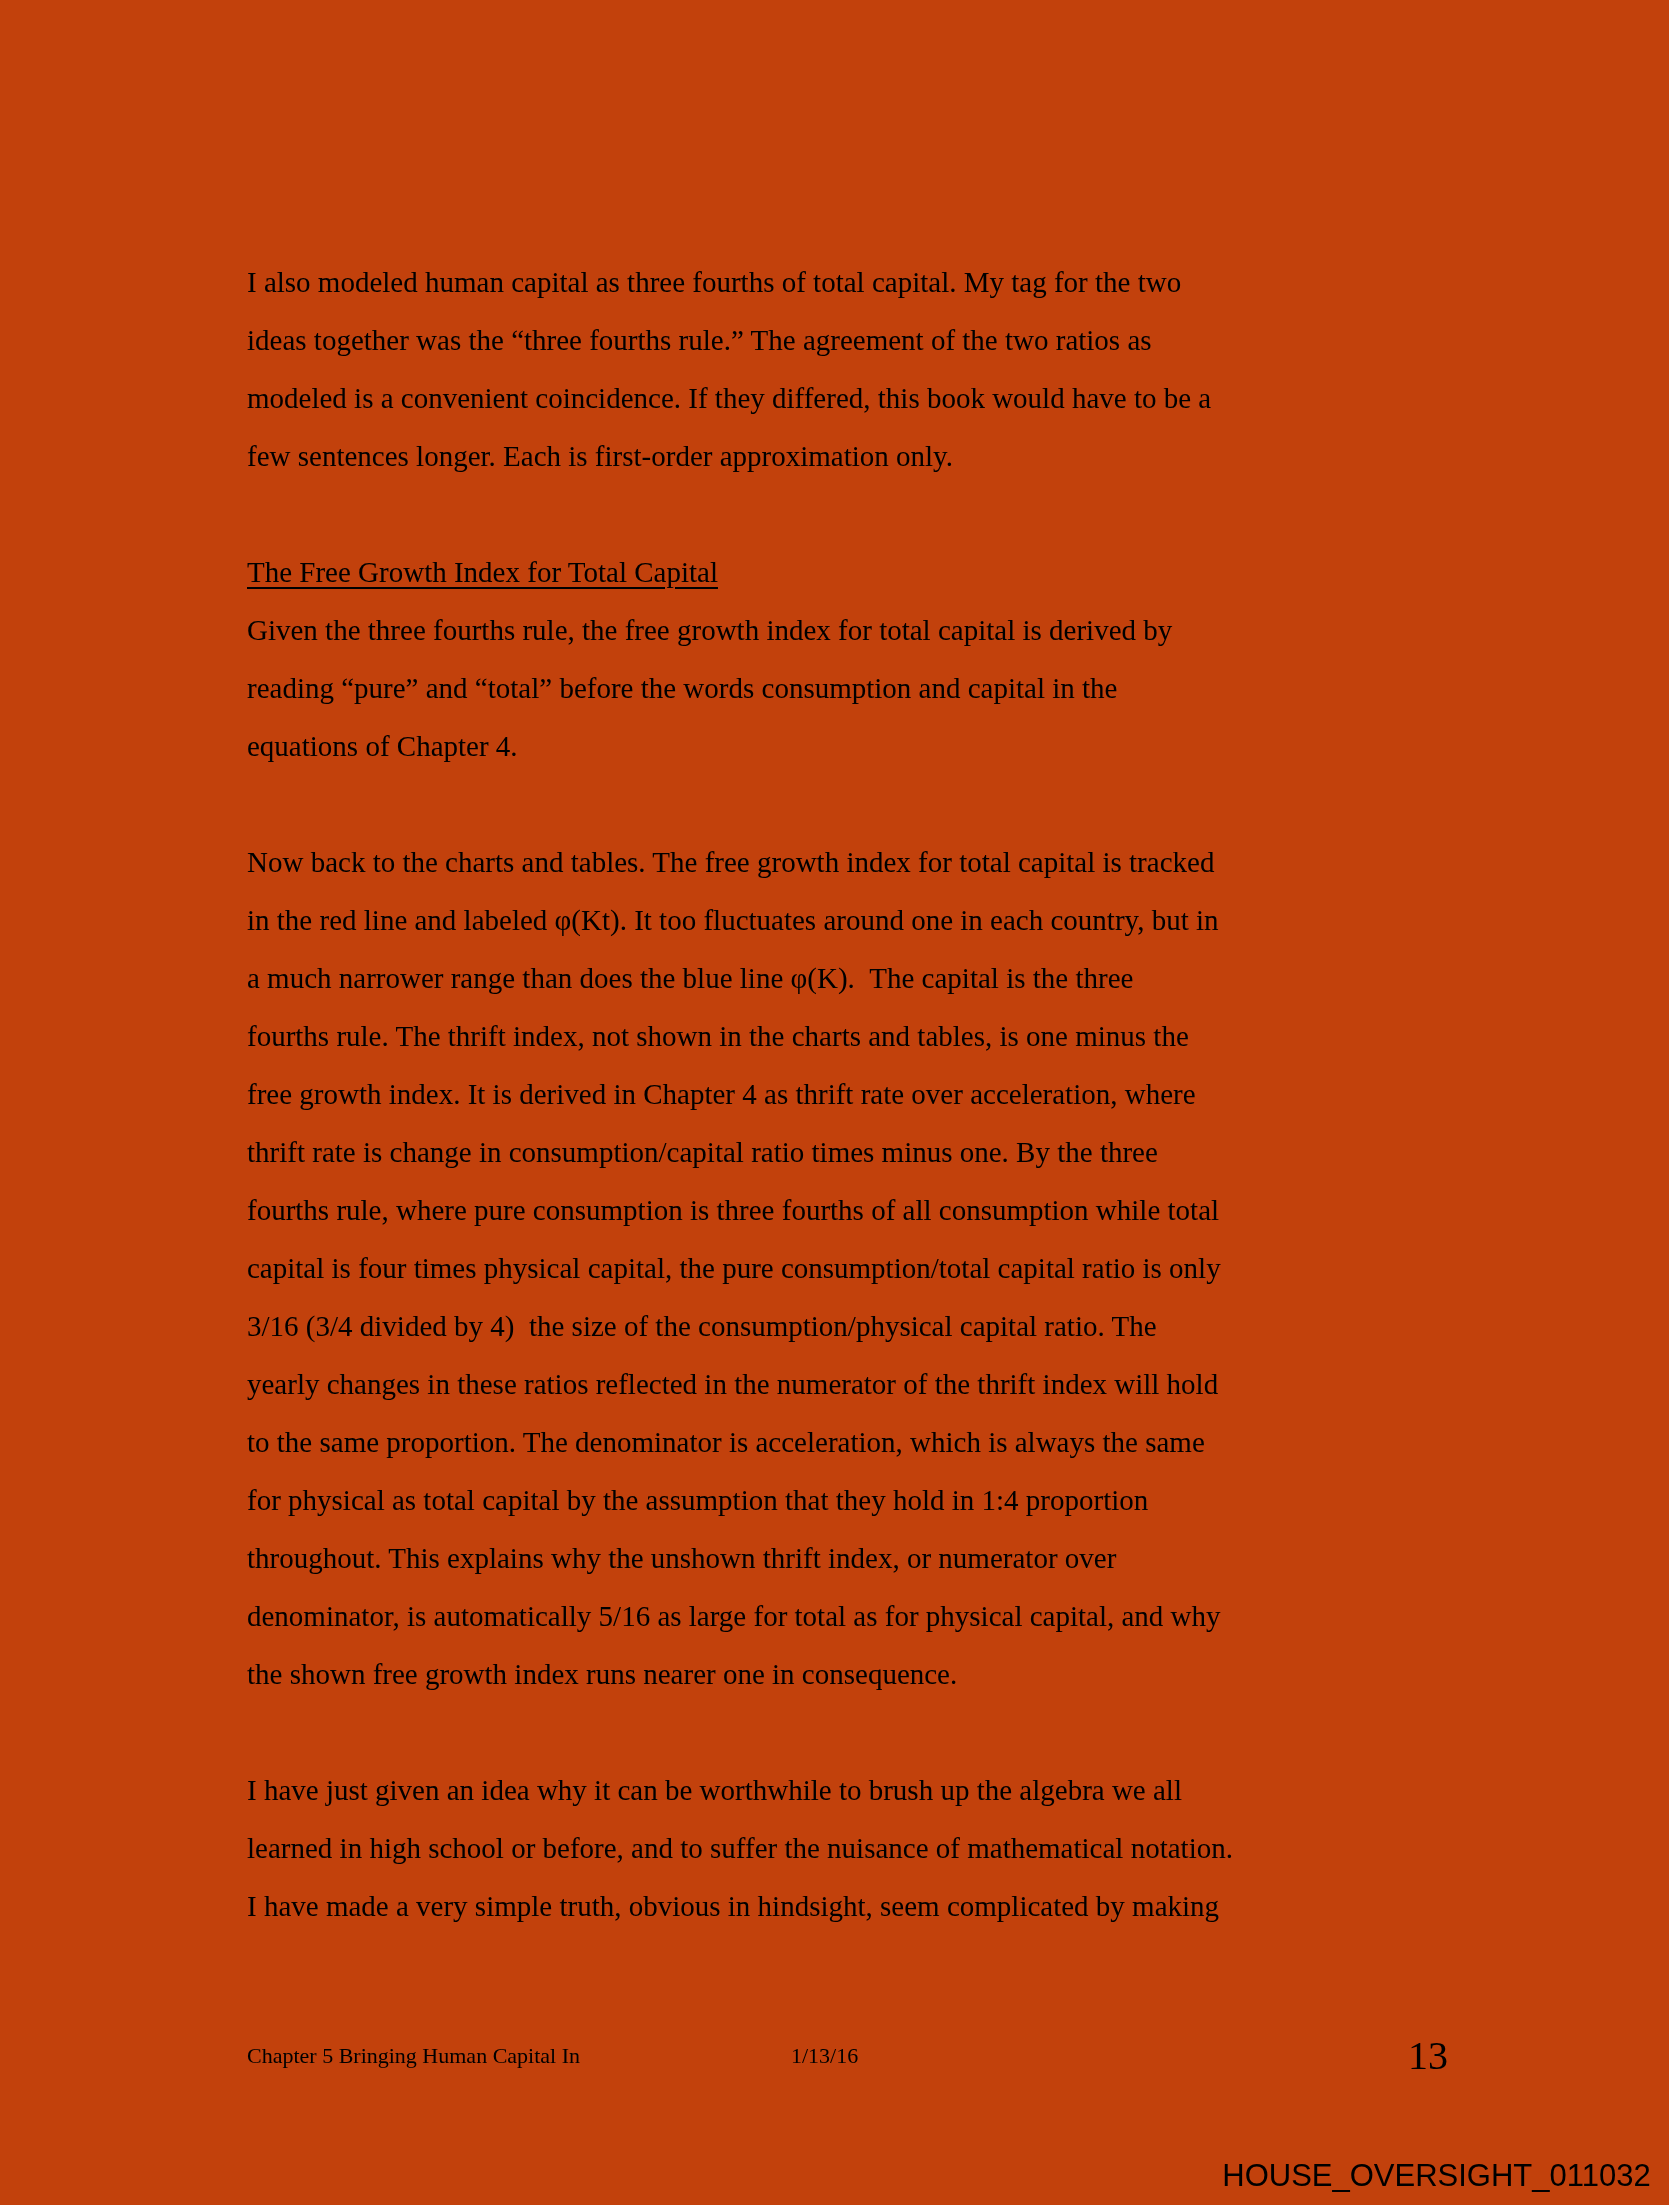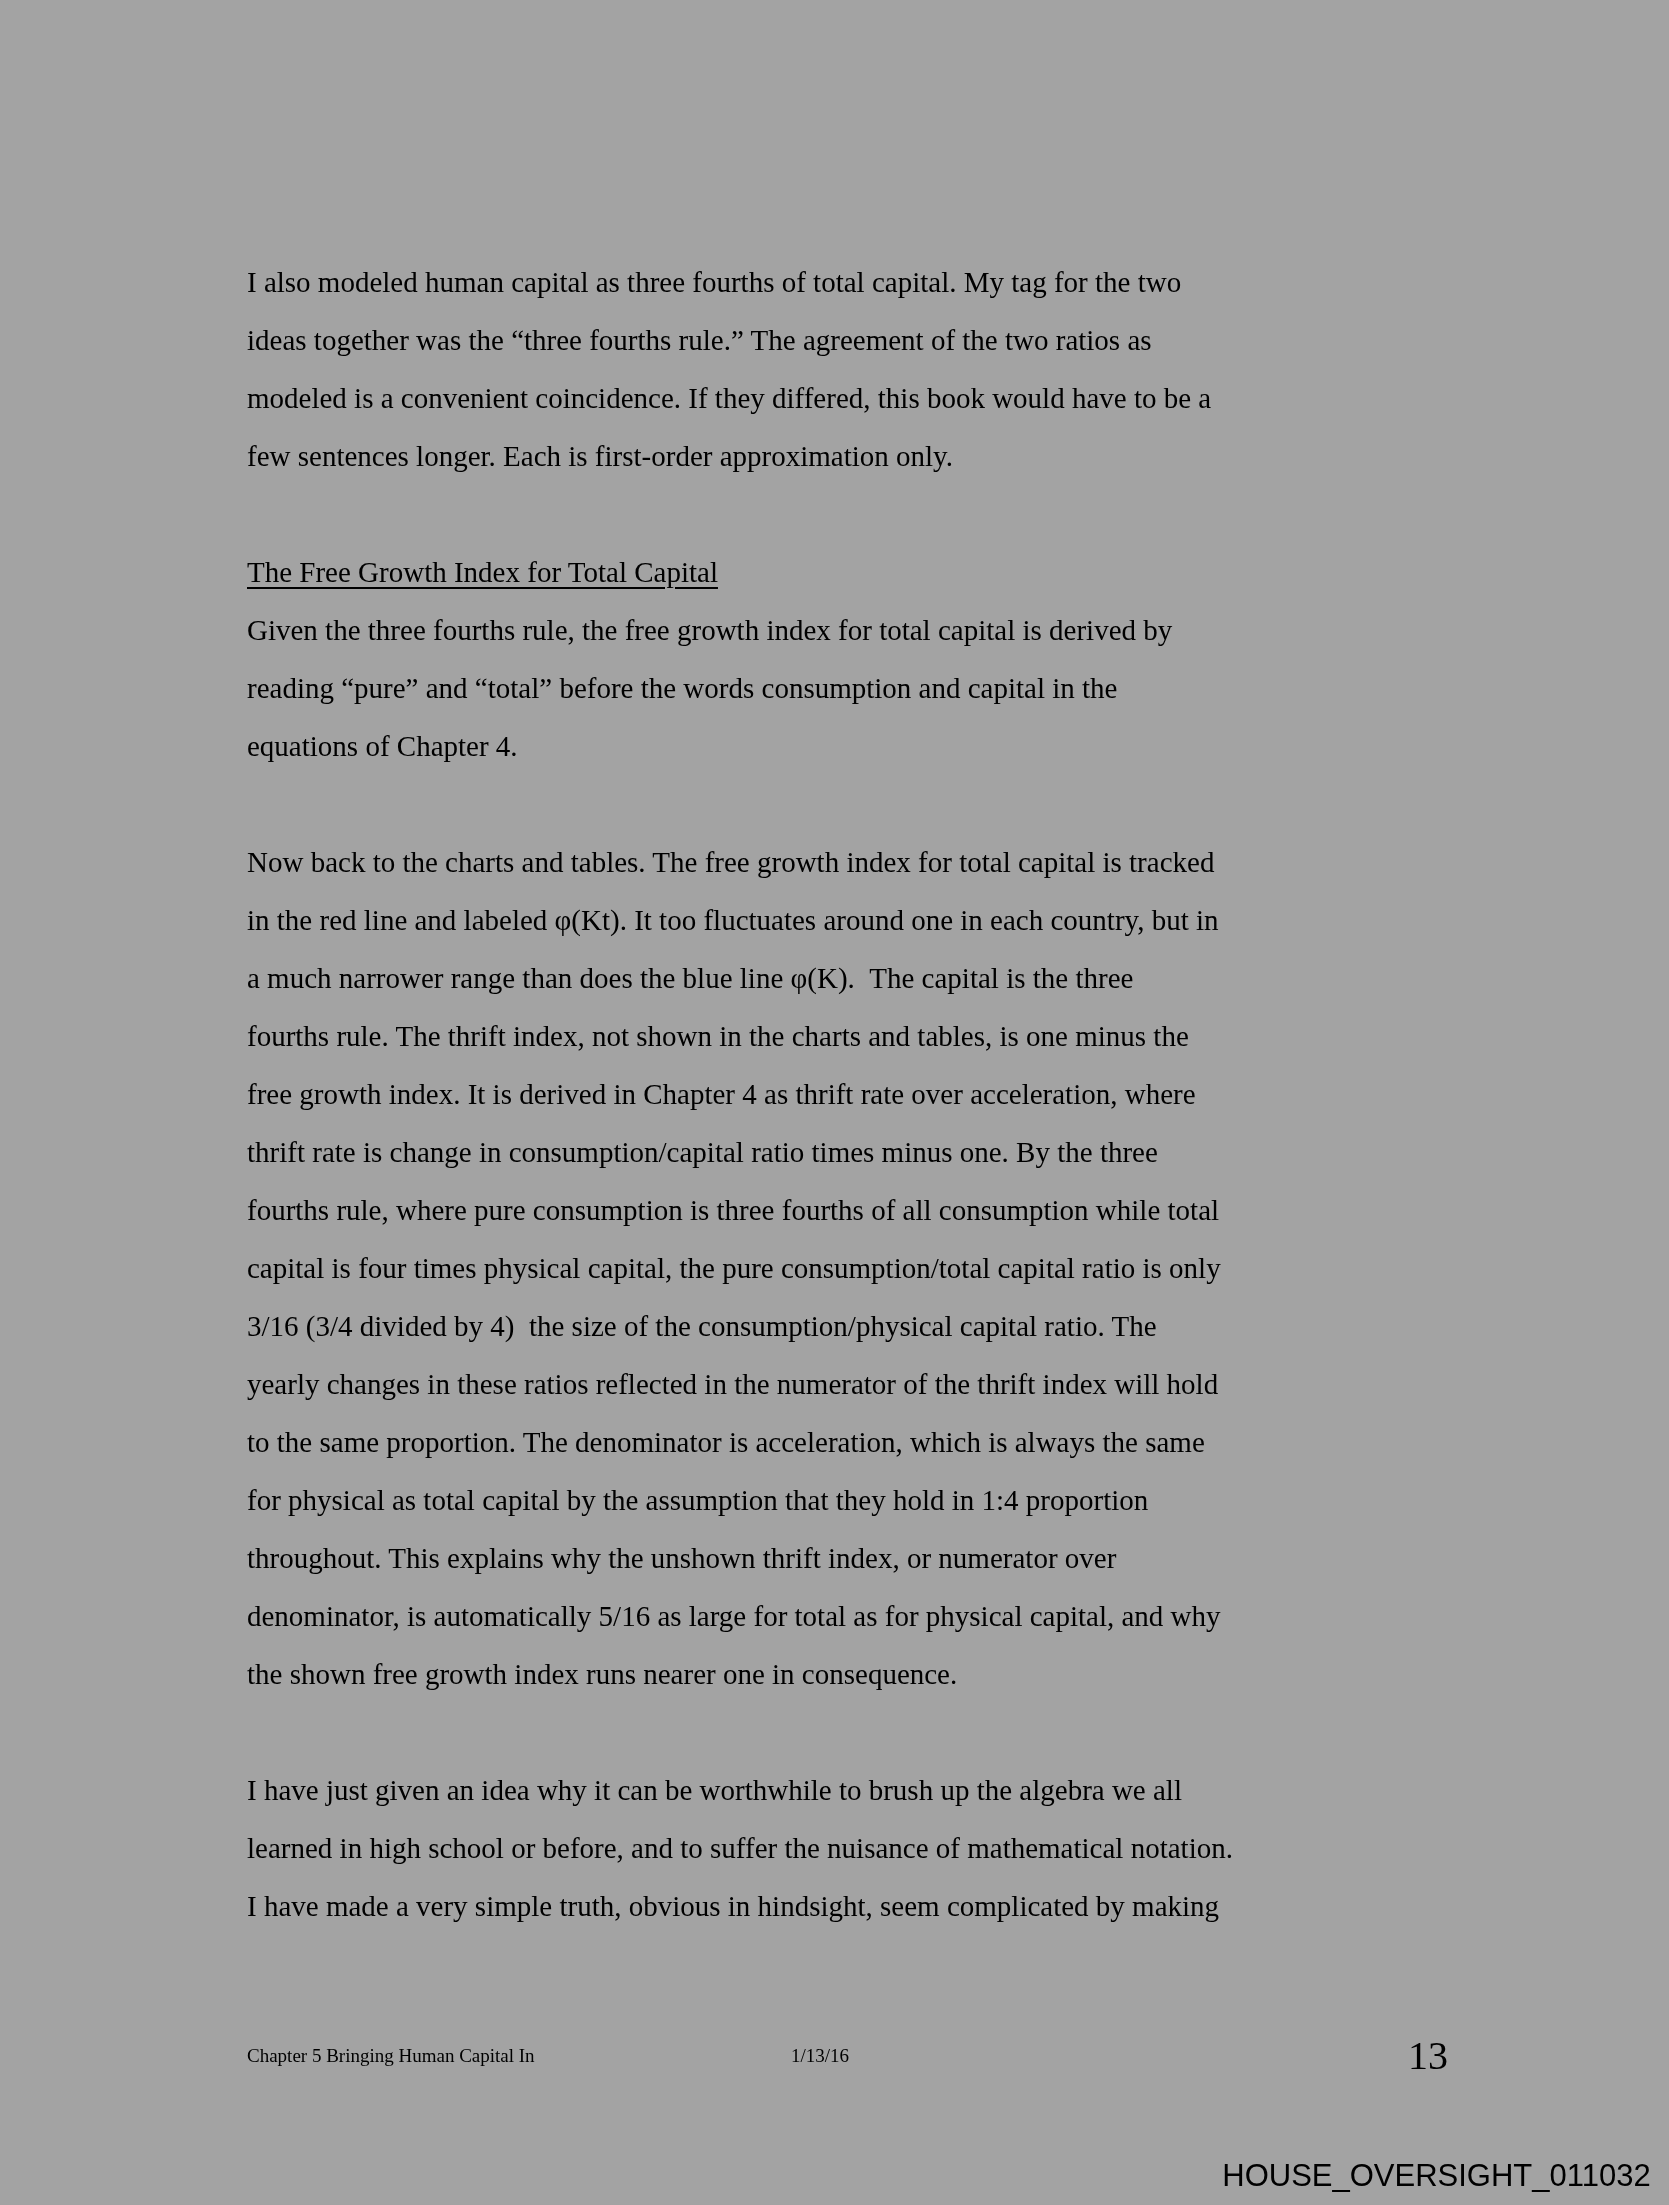--- a/index.html
+++ b/index.html
@@ -4,21 +4,21 @@
 <style>
   html, body {
     margin: 0;
     padding: 0;
     background: #ffffff;
   }
   .page {
     position: relative;
     width: 1669px;
     height: 2205px;
-    background: #a3a3a3;
+    background: #c2410c;
     color: #000000;
     font-family: "Liberation Serif", serif;
     overflow: hidden;
   }
   .content {
     position: absolute;
     left: 247px;
     top: 253px;
     width: 1185px;
   }
@@ -43,21 +43,21 @@
   .footer {
     position: absolute;
     left: 247px;
     top: 2027px;
     width: 1185px;
     height: 58px;
   }
   .footer span {
     position: absolute;
     top: 0;
-    font-size: 19px;
+    font-size: 22px;
     line-height: 58px;
     white-space: pre;
   }
   .footer .footer-chapter { left: 0; }
   .footer .footer-date { left: 544px; }
   .footer .footer-page-number { left: 1161px; font-size: 40px; }
   .bates {
     position: absolute;
     top: 2157px;
     right: 18.3px;

